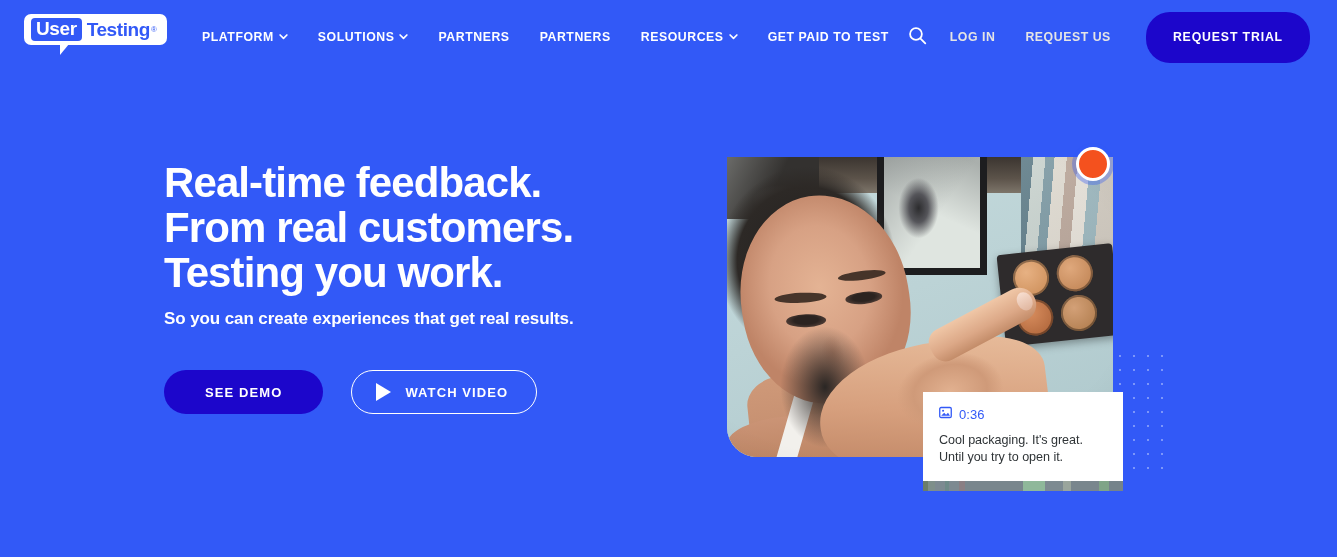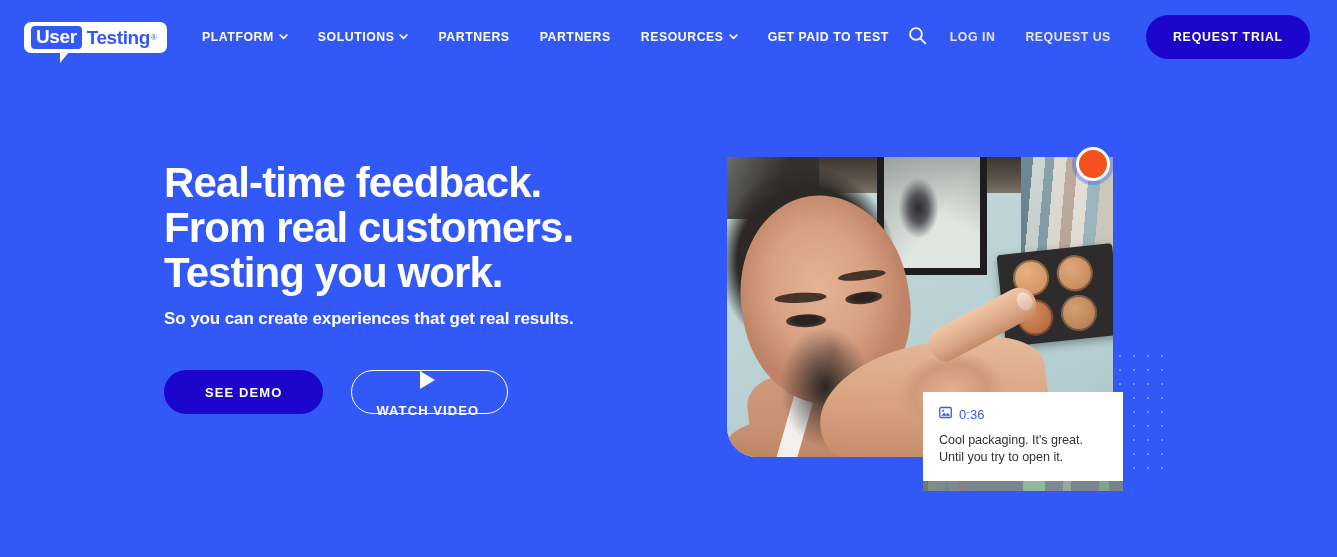--- a/index.html
+++ b/index.html
@@ -32,21 +32,21 @@
     width: 1337px;
     height: 74px;
     display: flex;
     align-items: center;
     z-index: 40;
   }
 
   .logo {
     position: absolute;
     left: 24px;
-    top: 22px;
+    top: 14px;
     width: 143px;
     height: 34px;
     display: block;
   }
   .logo-bubble {
     position: absolute;
     left: 0; top: 0;
     width: 143px;
     height: 31px;
     background: #ffffff;
@@ -158,21 +158,21 @@
   }
   .trial-btn {
     margin-left: 20px;
     background: #1c06cb;
     color: #ffffff;
     font-size: 12.3px;
     font-weight: bold;
     letter-spacing: 0.85px;
     border: none;
     border-radius: 24px;
-    height: 44px;
+    height: 51px;
     padding: 0 27px;
     cursor: pointer;
     white-space: nowrap;
     font-family: "Liberation Sans", sans-serif;
   }
 
   
   .hero-left {
     position: absolute;
     left: 164px;
@@ -227,21 +227,20 @@
     padding: 0 28px 0 24px;
     font-size: 13px;
     font-weight: bold;
     letter-spacing: 1.1px;
     cursor: pointer;
     font-family: "Liberation Sans", sans-serif;
     display: flex;
     align-items: center;
     gap: 14px;
     white-space: nowrap;
-    flex-direction: column;
   }
   .play-tri {
     width: 0; height: 0;
     border-left: 15px solid #ffffff;
     border-top: 9px solid transparent;
     border-bottom: 9px solid transparent;
   }
 
   
   .media {

